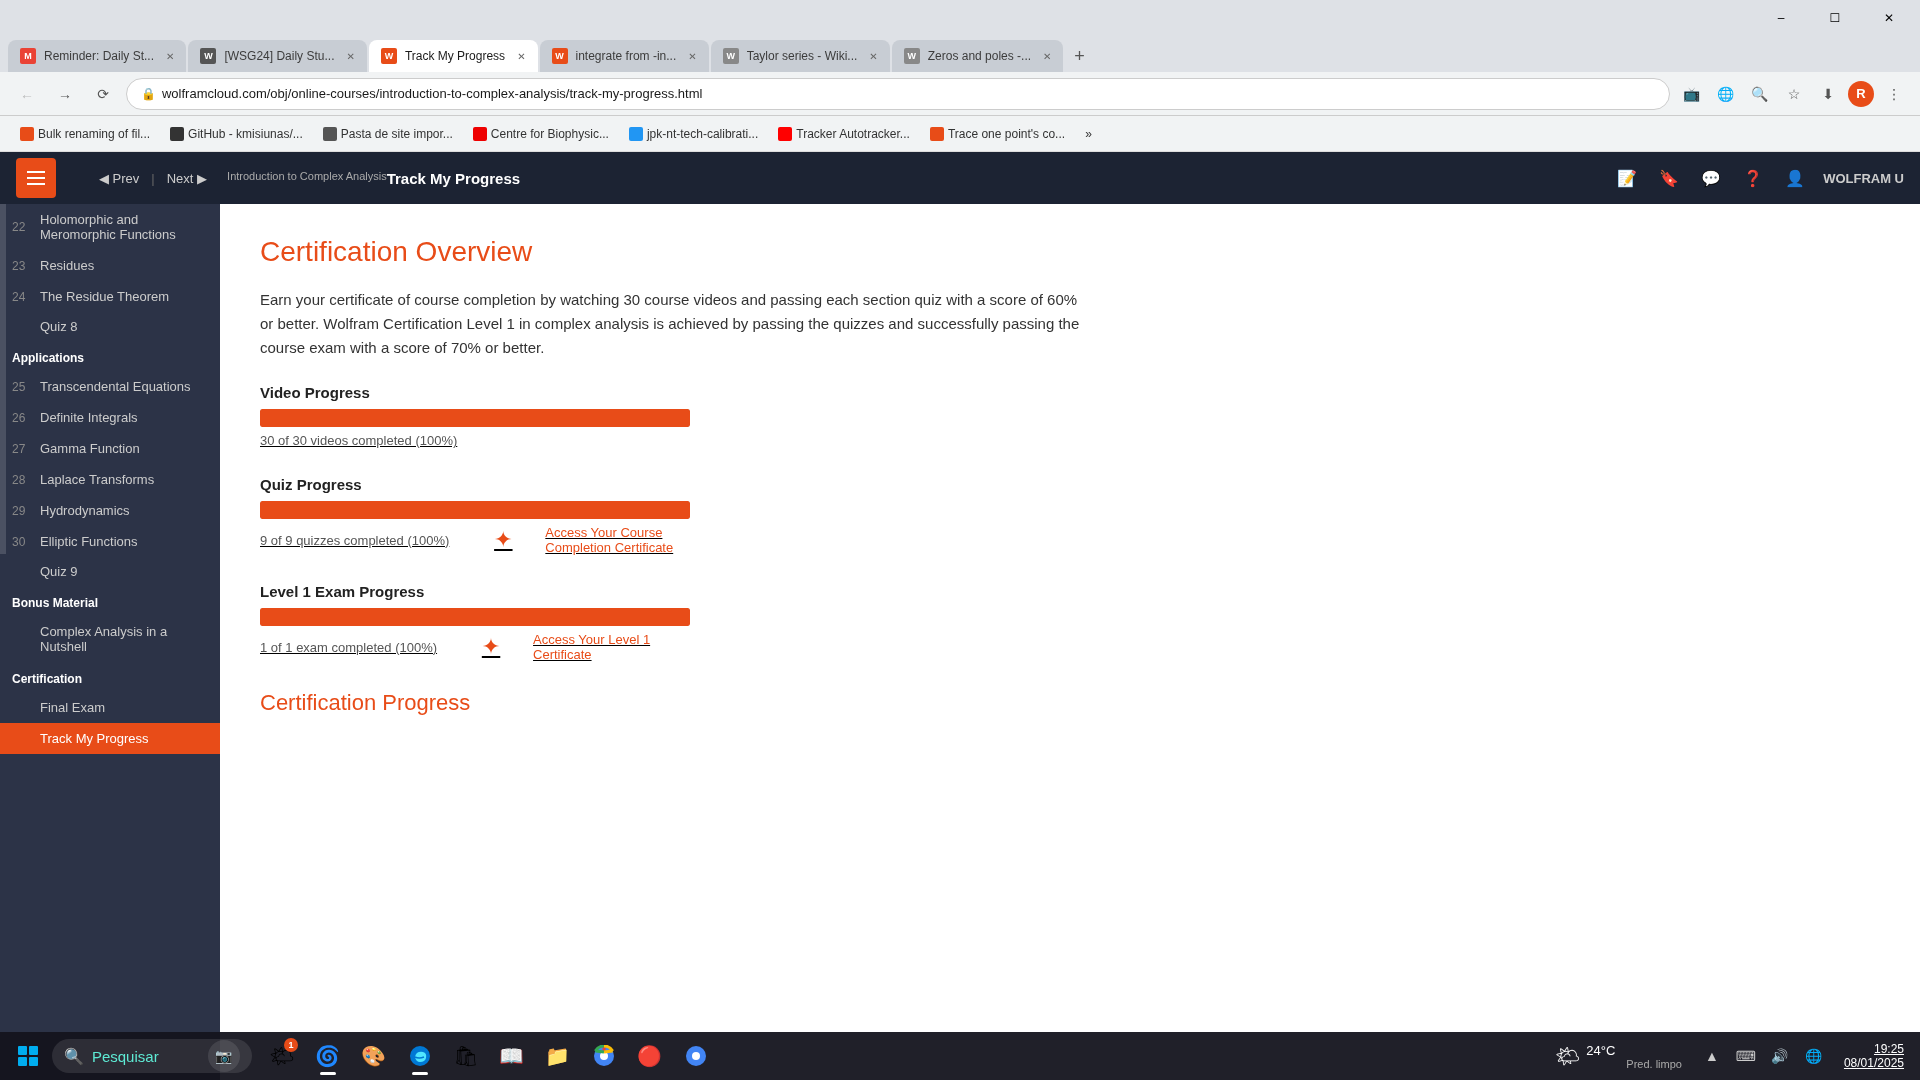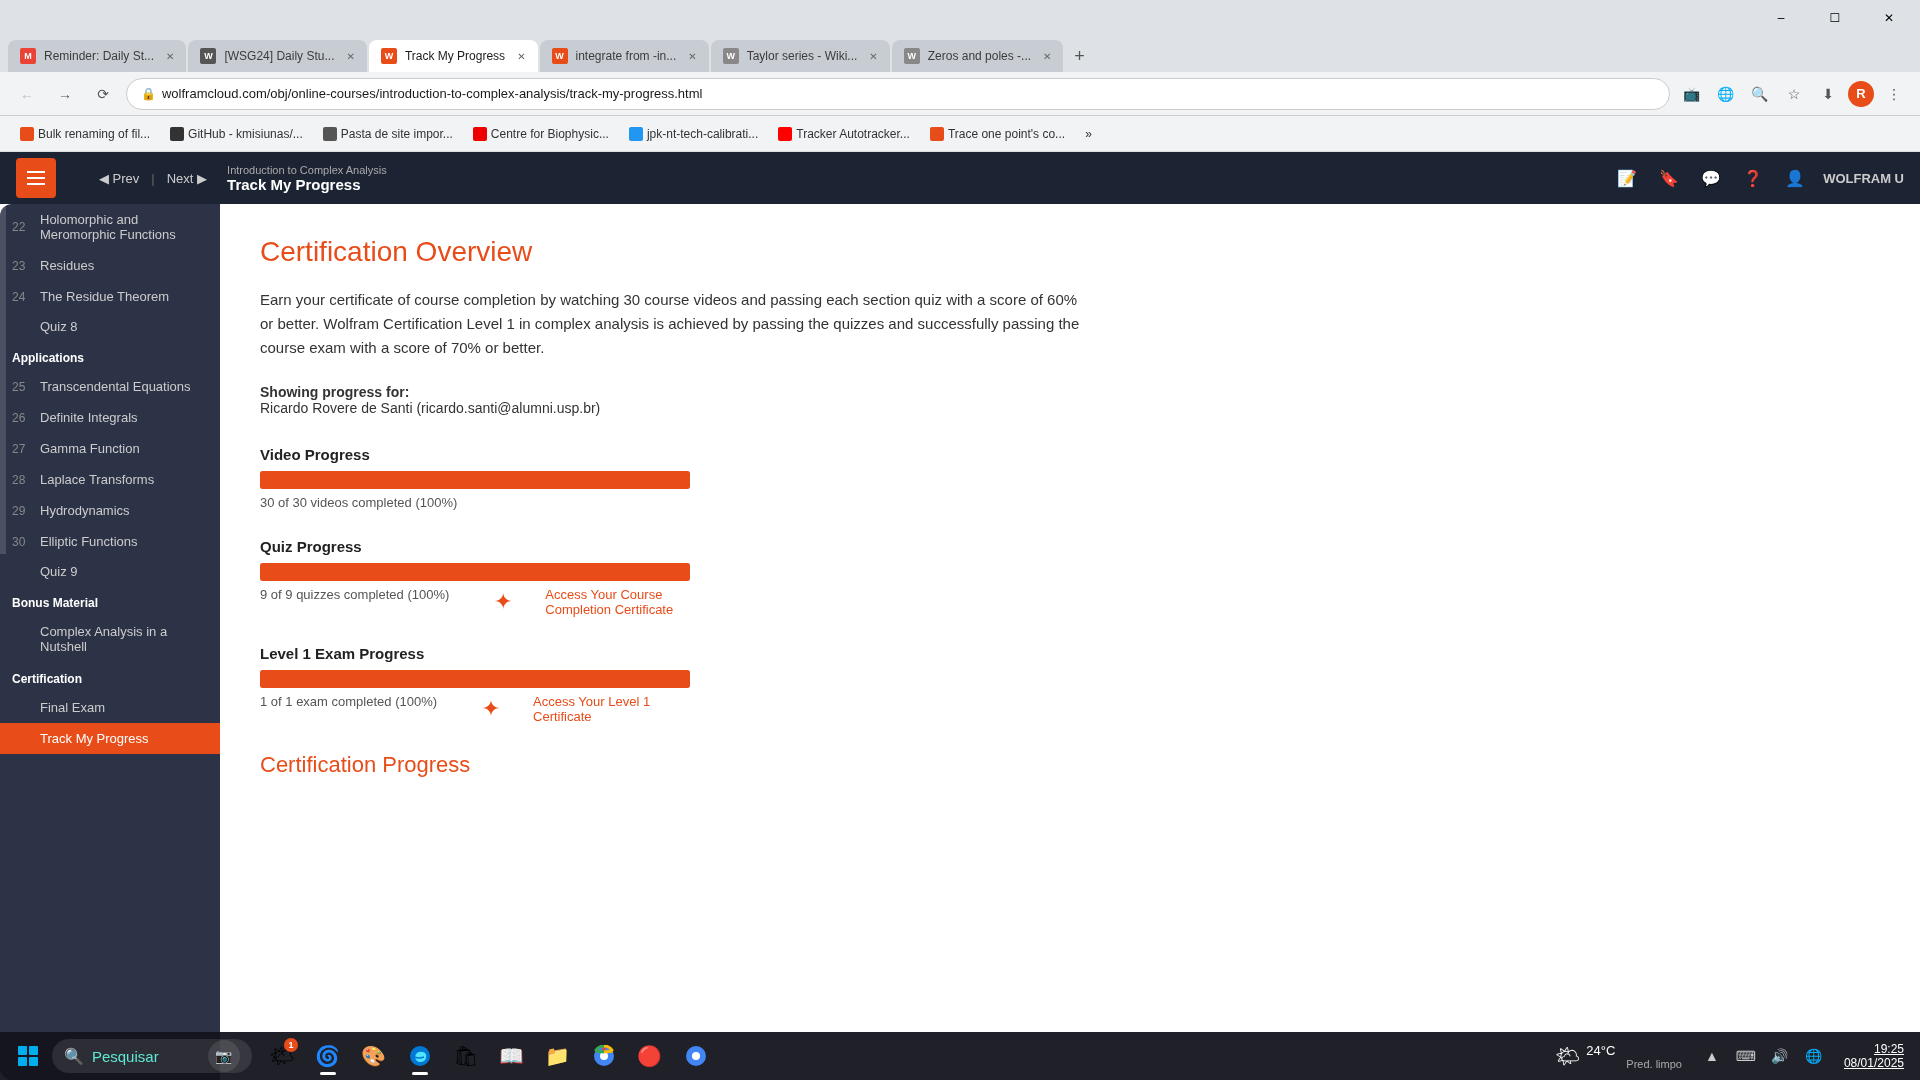--- a/index.html
+++ b/index.html
@@ -164,21 +164,21 @@
       display: flex; align-items: center; gap: 4px;
       font-size: 13px;
       margin-left: 23px;
     }
     .nav-arrow-btn {
       background: none; border: none; color: #ccc;
       cursor: pointer; padding: 4px 8px;
       font-size: 13px;
     }
     .header-titles {
-      display: flex; flex-direction: column;
+      display: flex; flex-direction: row;
     }
     .header-subtitle { font-size: 11px; color: #aaa; }
     .header-title { font-size: 15px; color: #fff; font-weight: bold; }
     .header-right-icons {
       margin-left: auto;
       display: flex; align-items: center; gap: 6px;
     }
     .header-icon-btn {
       width: 36px; height: 36px;
       display: flex; align-items: center; justify-content: center;
@@ -291,22 +291,23 @@
       margin-bottom: 6px;
       position: relative;
     }
     .progress-bar-fill {
       height: 100%;
       background: #e84c18;
       border-radius: 2px;
     }
     .progress-status-row {
       display: flex;
-      align-items: flex-start;
+      align-items: center;
       gap: 20px;
+      text-decoration: underline;
     }
     .progress-count {
       font-size: 13px;
       color: #555;
     }
     .certificate-link {
       display: flex;
       align-items: center;
       gap: 8px;
       color: #e84c18;
@@ -545,21 +546,21 @@
       <div class="header-right-icons">
         <div class="header-icon-btn">📝</div>
         <div class="header-icon-btn">🔖</div>
         <div class="header-icon-btn">💬</div>
         <div class="header-icon-btn">❓</div>
         <div class="header-icon-btn">👤</div>
         <span class="wolfram-u-label">WOLFRAM U</span>
       </div>
     </div>
 
-    <div style="display:flex;flex:1;overflow:hidden;border-radius:12px;">
+    <div style="display:flex;flex:1;overflow:hidden;">
 
       <div class="sidebar" id="sidebar">
         <div class="sidebar-scroll-indicator"></div>
       <div class="sidebar-item">
       <span class="sidebar-item-num">22</span>
       <span>Holomorphic and Meromorphic Functions</span>
     </div>
           <div class="sidebar-item">
       <span class="sidebar-item-num">23</span>
       <span>Residues</span>
@@ -608,24 +609,20 @@
           <div class="sidebar-item active">
       <span class="sidebar-item-num"></span>
       <span>Track My Progress</span>
     </div>
         </div>
 
       <div class="main-content">
         <h1 class="page-title">Certification Overview</h1>
         <p class="page-description">Earn your certificate of course completion by watching 30 course videos and passing each section quiz with a score of 60% or better. Wolfram Certification Level 1 in complex analysis is achieved by passing the quizzes and successfully passing the course exam with a score of 70% or better.</p>
 
-        <div class="showing-progress">
-          <div class="showing-progress-label">Showing progress for:</div>
-          <div>Ricardo Rovere de Santi (ricardo.santi@alumni.usp.br)</div>
-        </div>
 
         <div class="progress-section">
           <div class="progress-label">Video Progress</div>
           <div class="progress-bar-container">
             <div class="progress-bar-fill" id="video-bar" style="width:100%;"></div>
           </div>
           <div class="progress-status-row">
             <span class="progress-count">30 of 30 videos completed (100%)</span>
           </div>
         </div>

